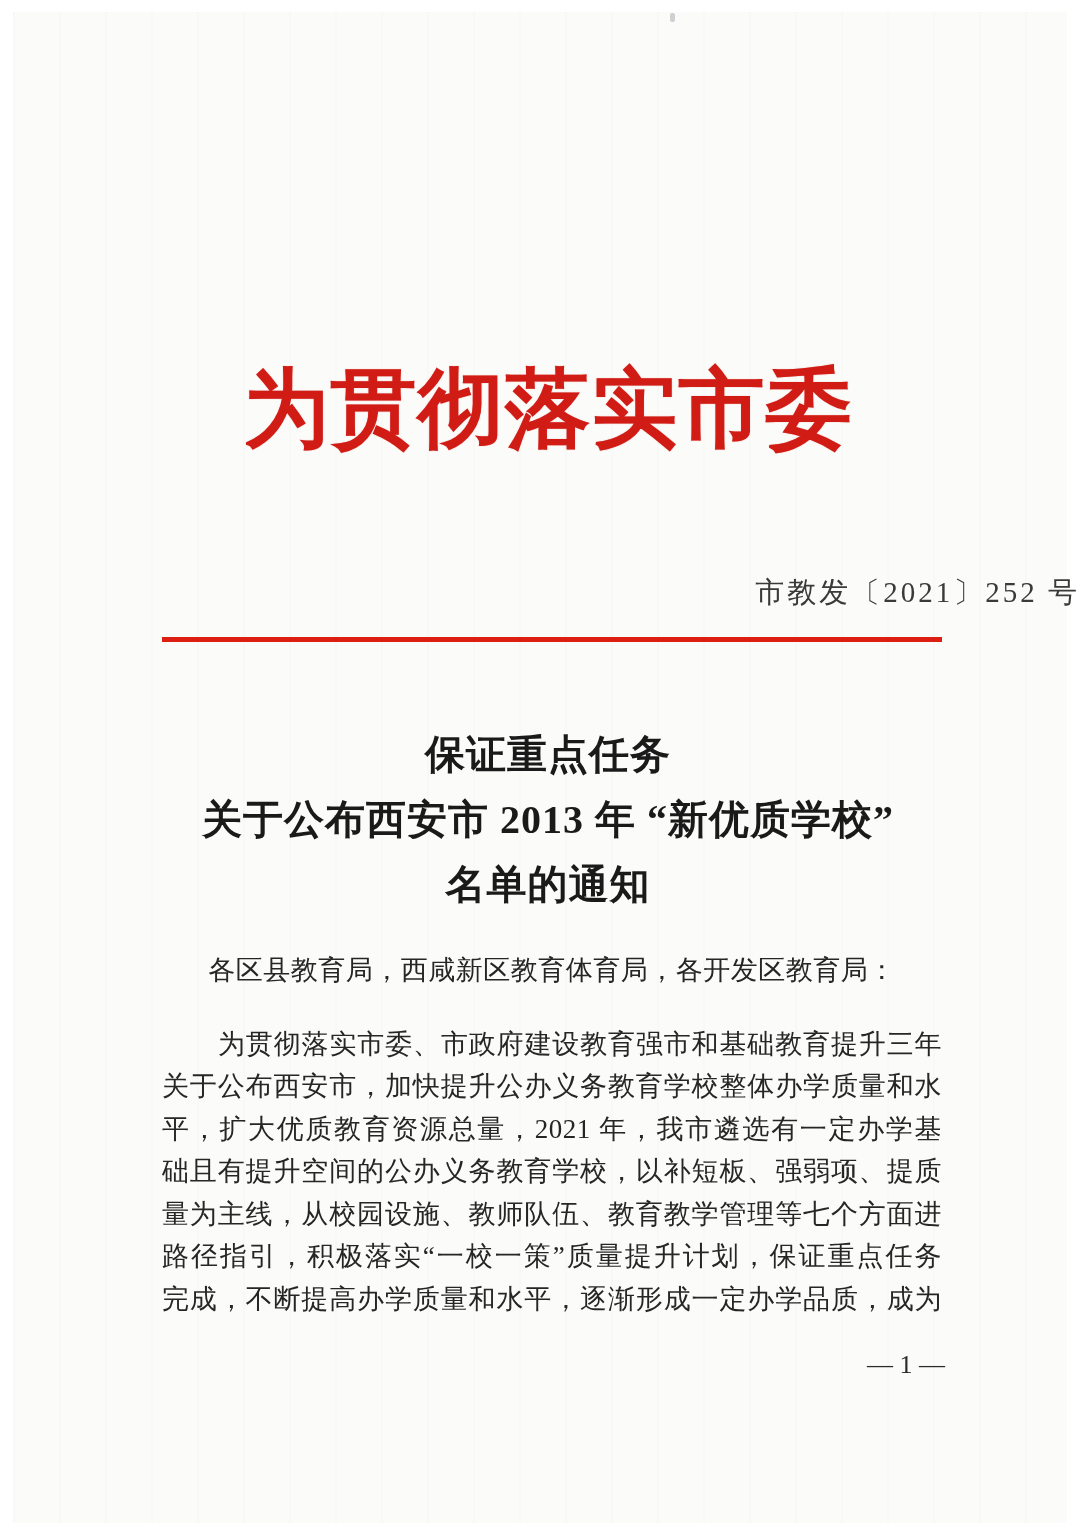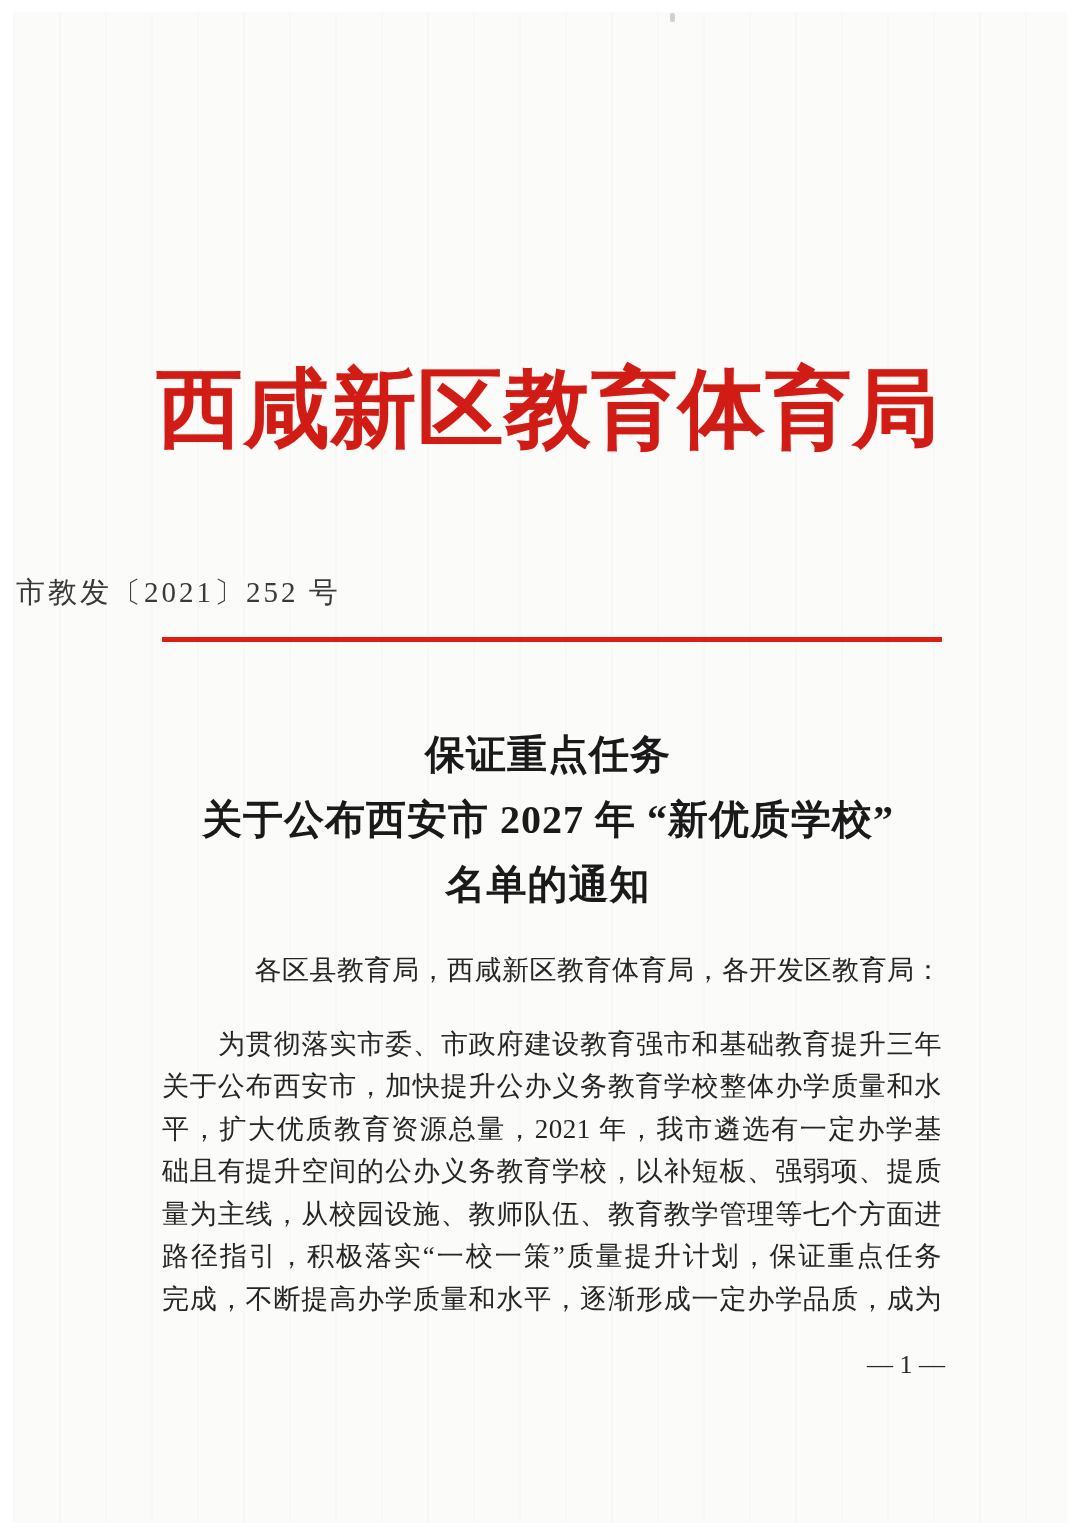--- a/index.html
+++ b/index.html
@@ -50,21 +50,21 @@
     color: #d01c15;
     letter-spacing: 1px;
     text-shadow: 0 0 1px rgba(208,28,21,0.55);
     white-space: nowrap;
   }
   .doc-number {
     position: absolute;
     left: 16px;
     top: 572px;
     width: 1064px;
-    text-align: left;
+    text-align: right;
     font-size: 29px;
     line-height: 40px;
     color: #3a3a3a;
     letter-spacing: 3px;
     white-space: nowrap;
   }
   .red-rule {
     position: absolute;
     left: 162px;
     top: 637px;
@@ -89,21 +89,21 @@
     position: absolute;
     left: 162px;
     top: 949px;
     width: 780px;
     color: #262626;
     font-size: 27px;
     line-height: 42.5px;
     letter-spacing: 0.5px;
   }
   .salutation {
-    text-align: right;
+    text-align: center;
     white-space: nowrap;
   }
   .j-line {
     text-align: justify;
     text-align-last: justify;
   }
   .j-line.indent {
     padding-left: 56px;
     margin-top: 31px;
   }
@@ -119,29 +119,29 @@
     white-space: nowrap;
   }
 </style>
 </head>
 <body>
 
 <div class="screen">
   <div class="paper"></div>
   <div class="speck"></div>
 
-  <div class="red-header">西咸新区教育体育局</div>
+  <div class="red-header">为贯彻落实市委</div>
 
   <div class="doc-number">市教发〔2021〕252 号</div>
 
   <div class="red-rule"></div>
 
   <div class="doc-title">
     <div class="t-line">保证重点任务</div>
-    <div class="t-line">关于公布西安市 2027 年 “新优质学校”</div>
+    <div class="t-line">关于公布西安市 2013 年 “新优质学校”</div>
     <div class="t-line">名单的通知</div>
   </div>
 
   <div class="body-block">
     <div class="salutation">各区县教育局，西咸新区教育体育局，各开发区教育局：</div>
     <div class="j-line indent">为贯彻落实市委、市政府建设教育强市和基础教育提升三年</div>
     <div class="j-line">关于公布西安市，加快提升公办义务教育学校整体办学质量和水</div>
     <div class="j-line">平，扩大优质教育资源总量，2021 年，我市遴选有一定办学基</div>
     <div class="j-line">础且有提升空间的公办义务教育学校，以补短板、强弱项、提质</div>
     <div class="j-line">量为主线，从校园设施、教师队伍、教育教学管理等七个方面进</div>

